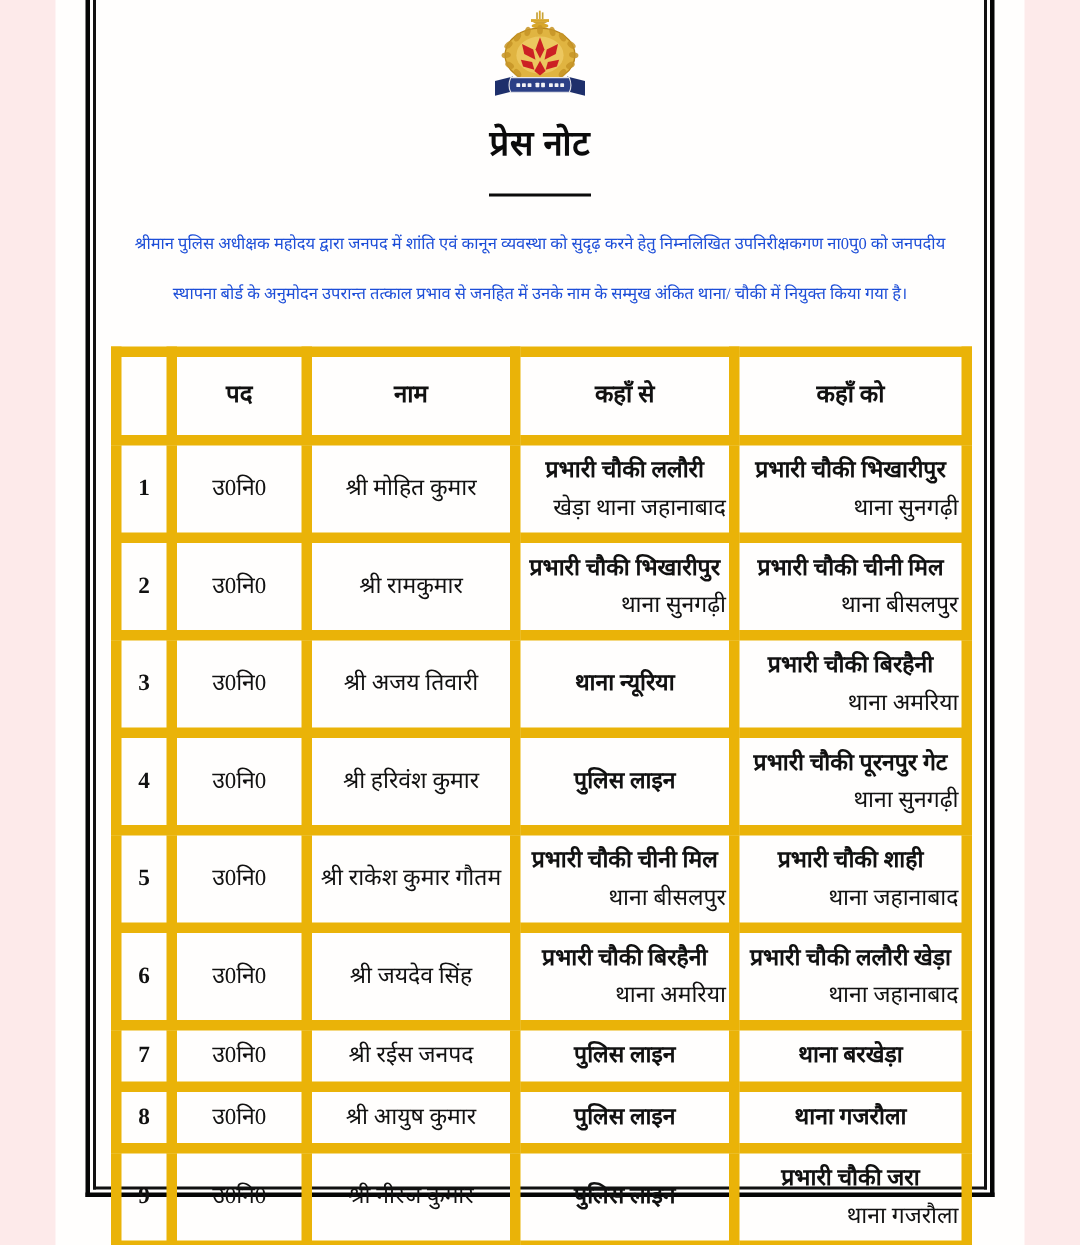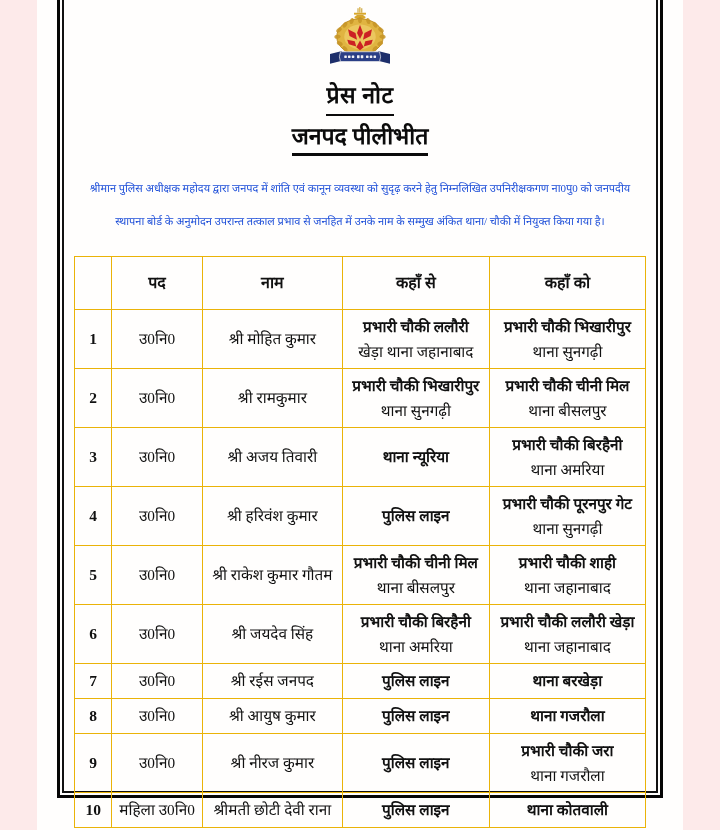--- a/index.html
+++ b/index.html
@@ -78,21 +78,21 @@
     margin-top: 4px;
   }
   .title-main {
     display: inline-block;
     font-size: 23px;
     font-weight: 700;
     color: #0b0b0b;
     letter-spacing: .5px;
     line-height: 1.25;
     border-bottom: 2px solid #0b0b0b;
-    padding-bottom: 3px;
+    padding-bottom: 18px;
   }
   .title-sub-wrap {
     text-align: center;
     margin-top: 7px;
   }
   .title-sub {
     display: inline-block;
     font-size: 23px;
     font-weight: 700;
     color: #0b0b0b;
@@ -115,21 +115,21 @@
   .table-wrap {
     margin: 18px 1px 0 1px;
   }
   table.ptable {
     width: 100%;
     border-collapse: collapse;
     table-layout: fixed;
   }
   table.ptable th,
   table.ptable td {
-    border: 1px solid #eab308;
+    border: 7px solid #eab308;
     text-align: center;
     vertical-align: middle;
     color: #111;
     padding: 3px 2px;
     font-size: 15.3px;
     line-height: 25px;
     font-weight: 500;
   }
   table.ptable th {
     font-weight: 700;
@@ -144,21 +144,21 @@
   col.c-sn   { width: 37px; }
   col.c-pad  { width: 90px; }
   col.c-nam  { width: 139px; }
   col.c-from { width: 146px; }
   col.c-to   { width: 155px; }
 
   tr.tall td { height: 52px; }
   tr.short td { height: 28px; }
 
   .cell-l1 { display:block;font-weight:bold; }
-  .cell-l2 { display:block; }
+  .cell-l2 { display:block;text-align:right; }
 </style>
 </head>
 <body>
 
 <div id="page">
 
   <div id="border-frame"></div>
   <div id="border-frame-inner"></div>
 
   <div id="content">
@@ -219,23 +219,20 @@
             <rect x="58" y="66" width="3.4" height="3.4" rx="0.6"></rect>
             <rect x="63" y="66" width="3.4" height="3.4" rx="0.6"></rect>
             <rect x="68" y="66" width="3.4" height="3.4" rx="0.6"></rect>
           </g>
         </g>
       </svg>
     </div>
 
     <div class="title-block">
       <span class="title-main">प्रेस नोट</span>
-    </div>
-    <div class="title-sub-wrap">
-      <span class="title-sub">जनपद पीलीभीत</span>
     </div>
 
     <p class="para">श्रीमान पुलिस अधीक्षक महोदय द्वारा जनपद में शांति एवं कानून व्यवस्था को सुदृढ़ करने हेतु निम्नलिखित उपनिरीक्षकगण ना0पु0 को जनपदीय स्थापना बोर्ड के अनुमोदन उपरान्त तत्काल प्रभाव से जनहित में उनके नाम के सम्मुख अंकित थाना/ चौकी में नियुक्त किया गया है।</p>
 
     <div class="table-wrap">
       <table class="ptable">
         <colgroup>
           <col class="c-sn">
             <col class="c-pad">
             <col class="c-nam">

